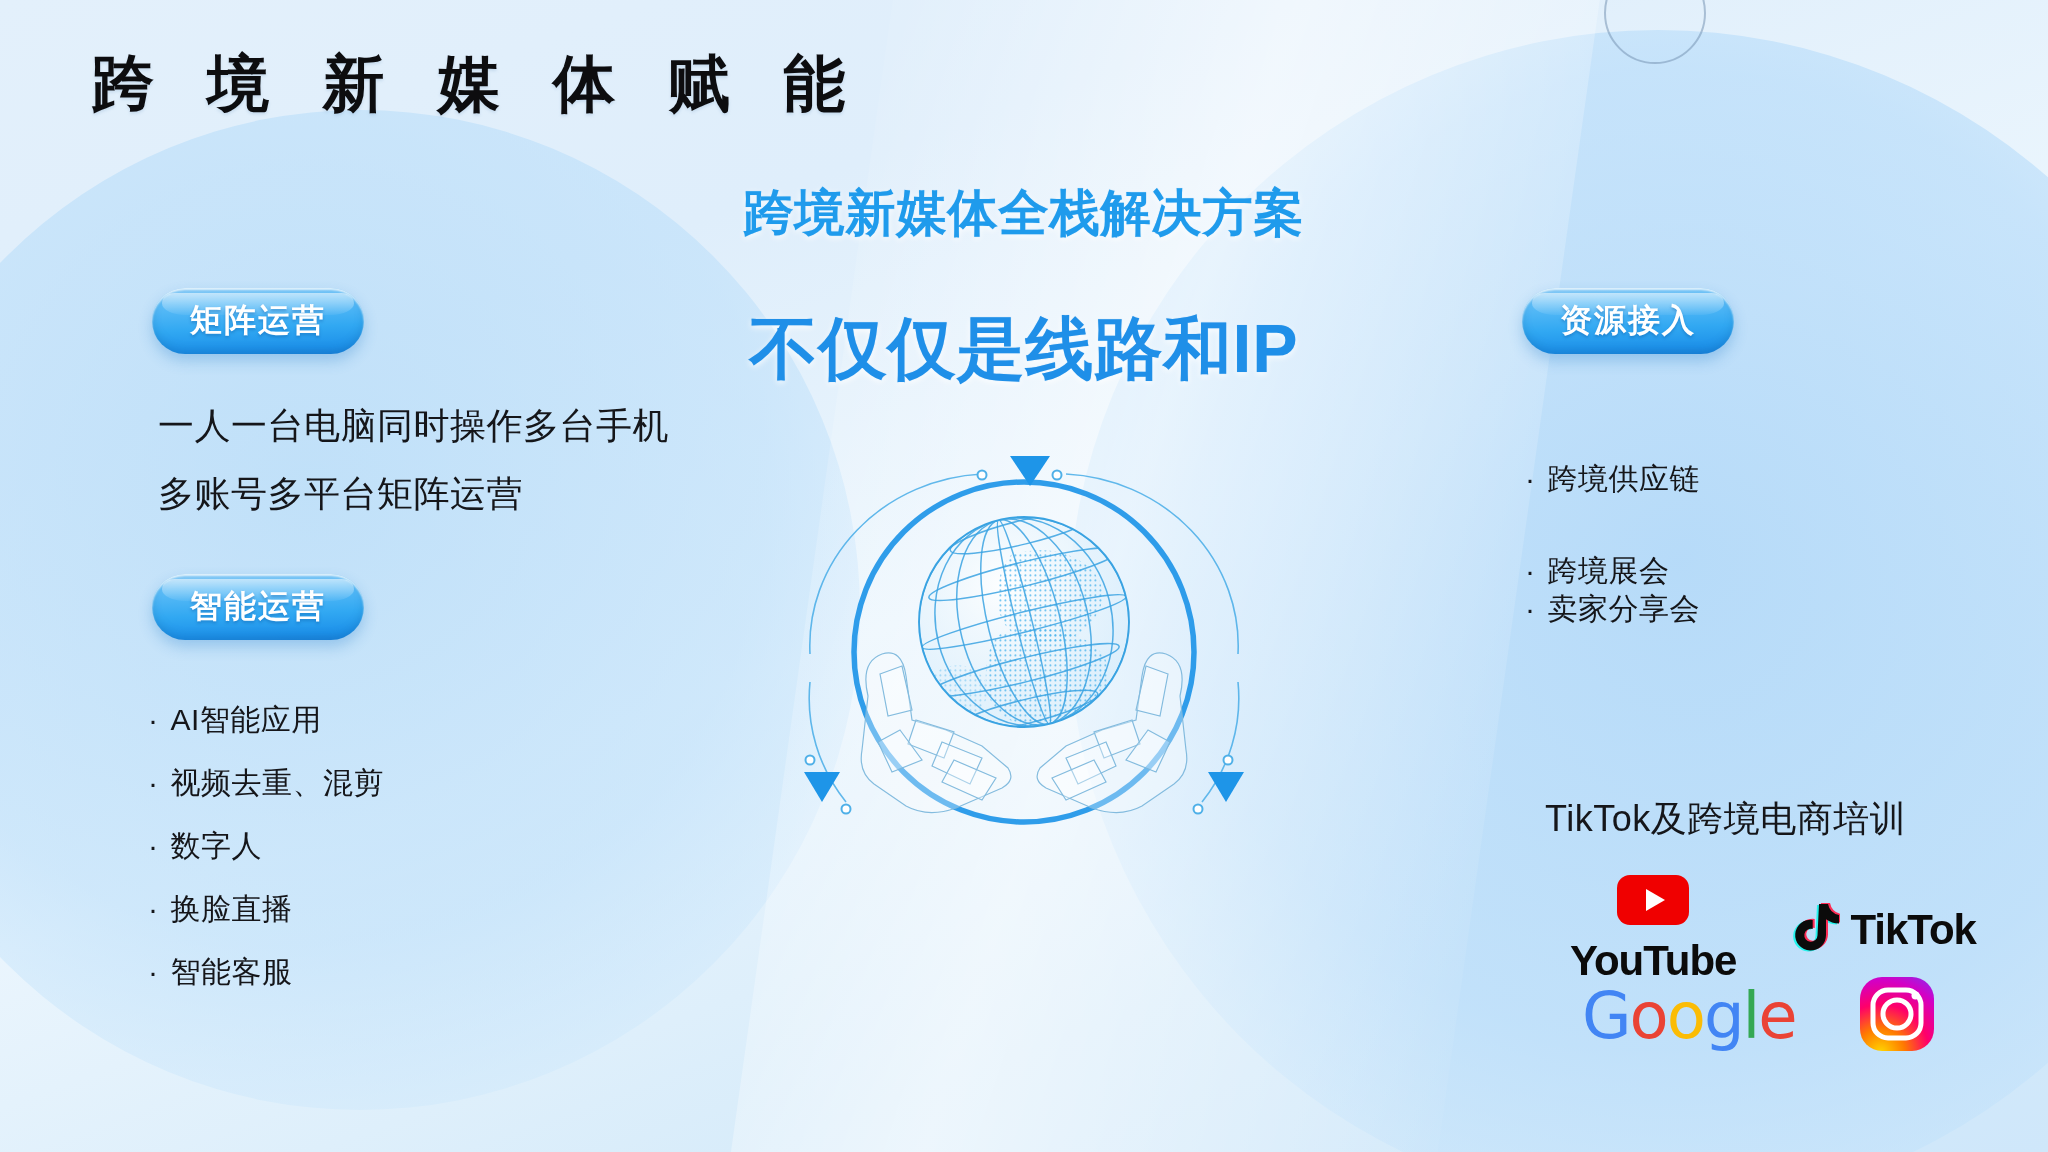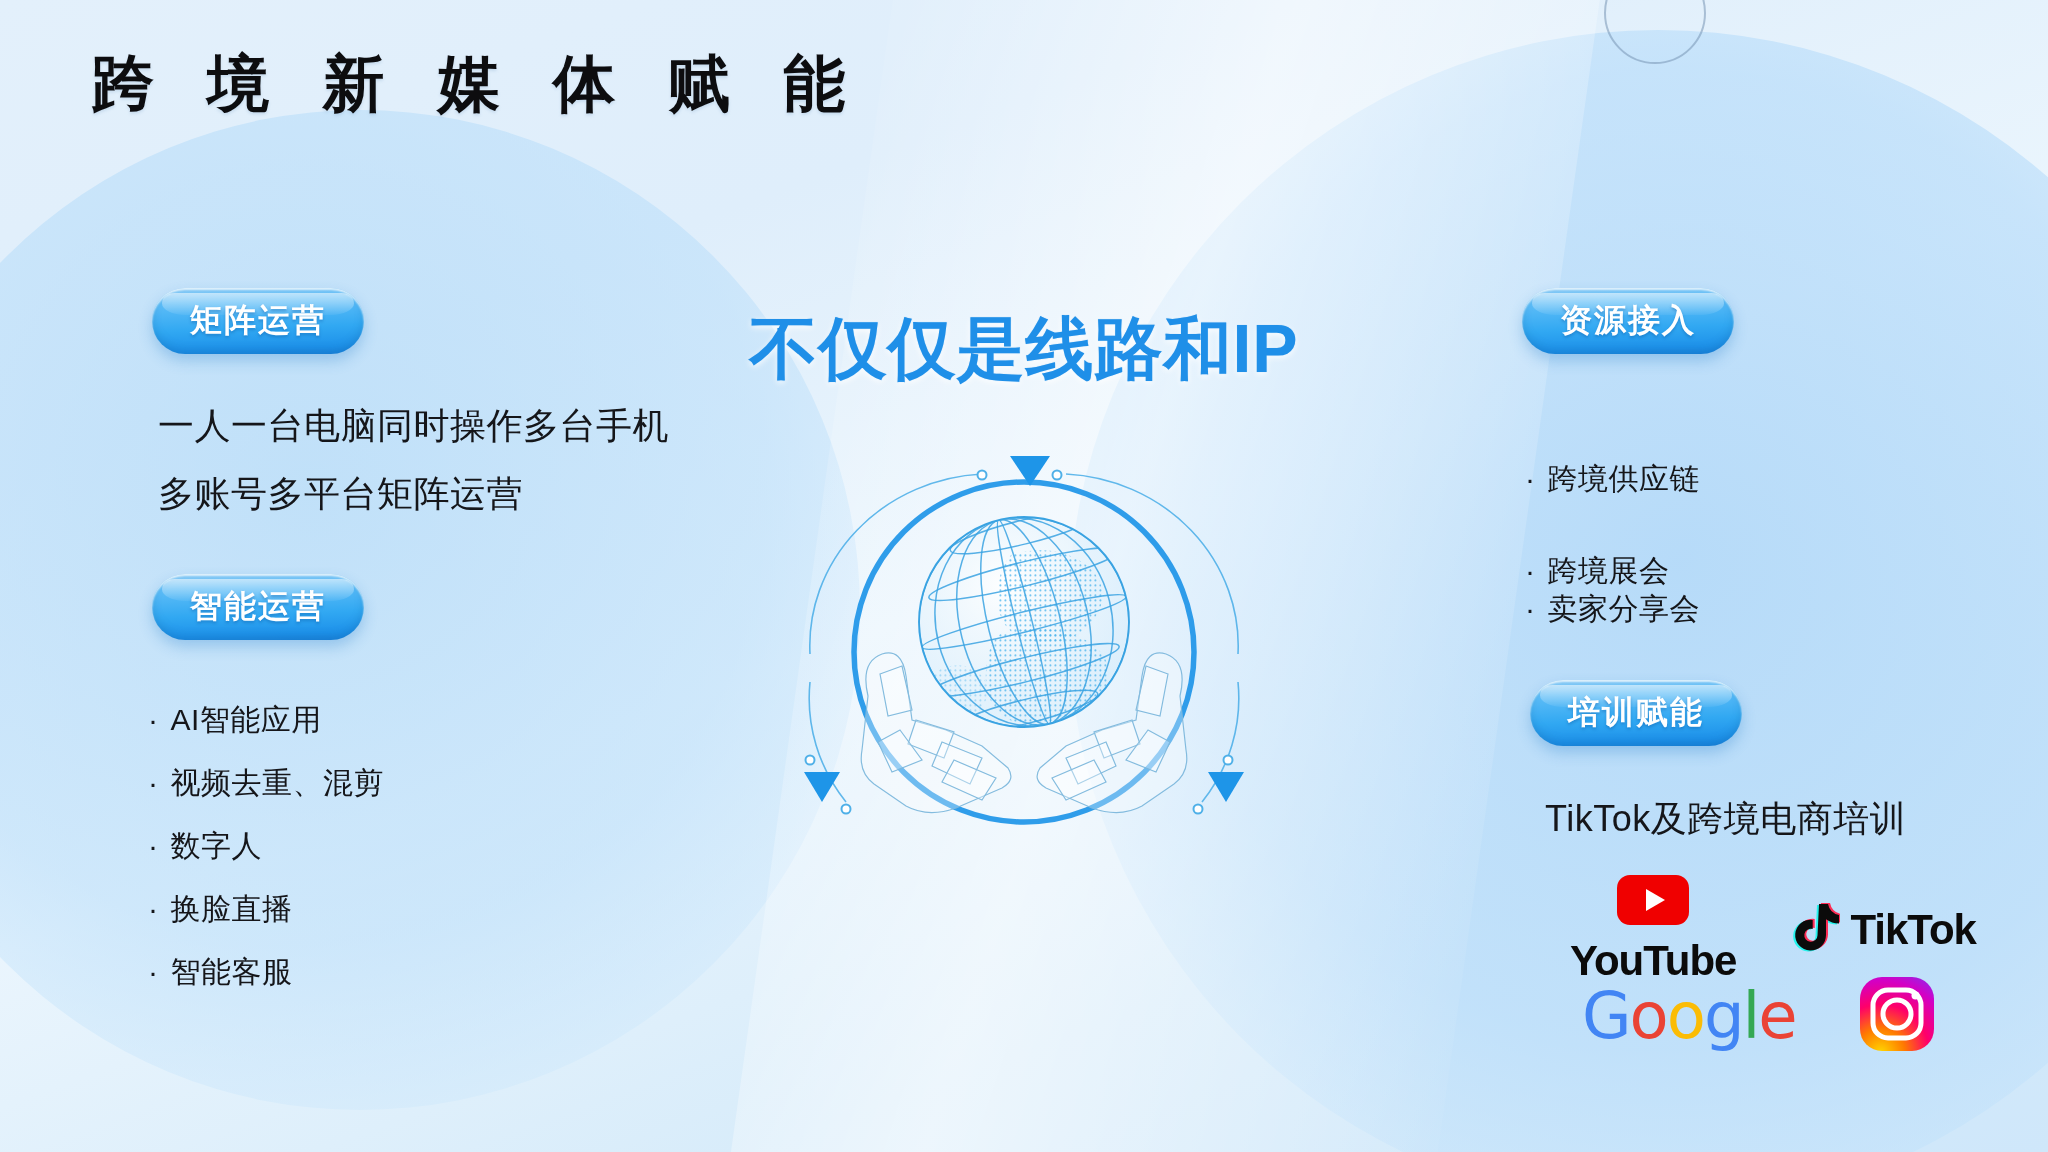--- a/index.html
+++ b/index.html
@@ -206,20 +206,21 @@
 
 <div id="slide">
 
   <div class="bg-circle bg-left"></div>
   <div class="bg-circle bg-right"></div>
   <div class="bg-sheen"></div>
   <div class="deco-ring"></div>
 
   <div class="main-title">跨 境 新 媒 体 赋 能</div>
 
+  <div class="center-head center-head-1">跨境新媒体全栈解决方案</div>
   <div class="center-head center-head-2">不仅仅是线路和IP</div>
 
   <div class="globe-wrap">
     <svg width="440" height="440" viewBox="0 0 440 440" xmlns="http://www.w3.org/2000/svg">
       <defs>
         <pattern id="dots" width="5" height="5" patternUnits="userSpaceOnUse">
           <circle cx="1.4" cy="1.4" r="1.05" fill="#4db4ec" opacity="0.75"></circle>
         </pattern>
         <clipPath id="globeClip">
             <circle cx="220" cy="198" r="105"></circle>
@@ -332,23 +333,20 @@
   <div class="bullet-line" style="left:1525px; top:459px;">
     <span class="bullet-dot">·</span><span>跨境供应链</span>
   </div>
   <div class="bullet-line" style="left:1525px; top:551px;">
     <span class="bullet-dot">·</span><span>跨境展会</span>
   </div>
   <div class="bullet-line" style="left:1525px; top:589px;">
     <span class="bullet-dot">·</span><span>卖家分享会</span>
   </div>
 
-  <div class="pill" style="left:1530px; top:680px;">
-    <span class="pill-label">培训赋能</span>
-  </div>
 
   <div class="body-line" style="left:1545px; top:795px;">TikTok及跨境电商培训</div>
 
   <div class="logo-row" style="left:1570px; top:875px; gap:56px;">
     <div class="yt-logo">
       <span class="yt-badge">
           <span class="yt-tri"></span>
         </span>
       <span class="yt-text">YouTube</span>
     </div>

